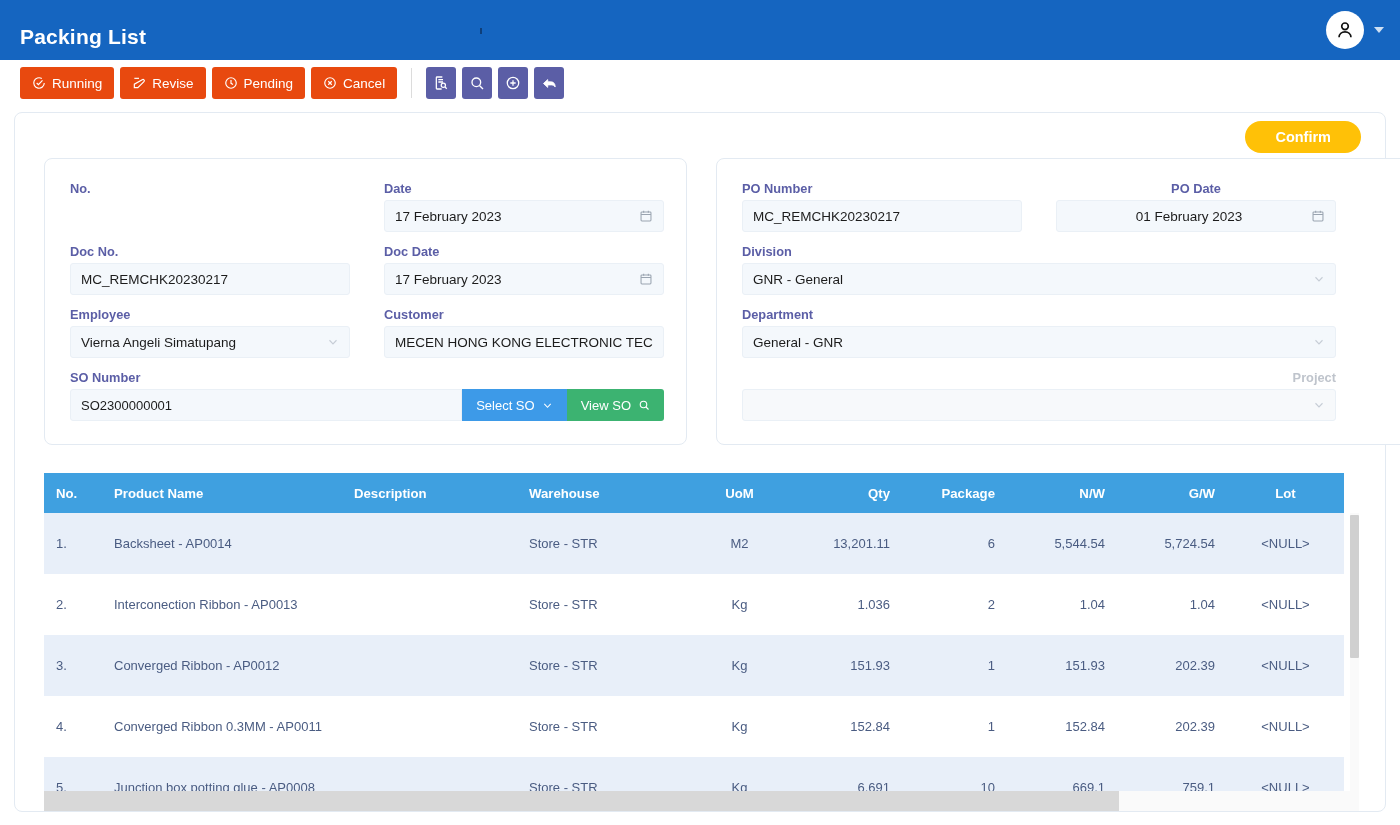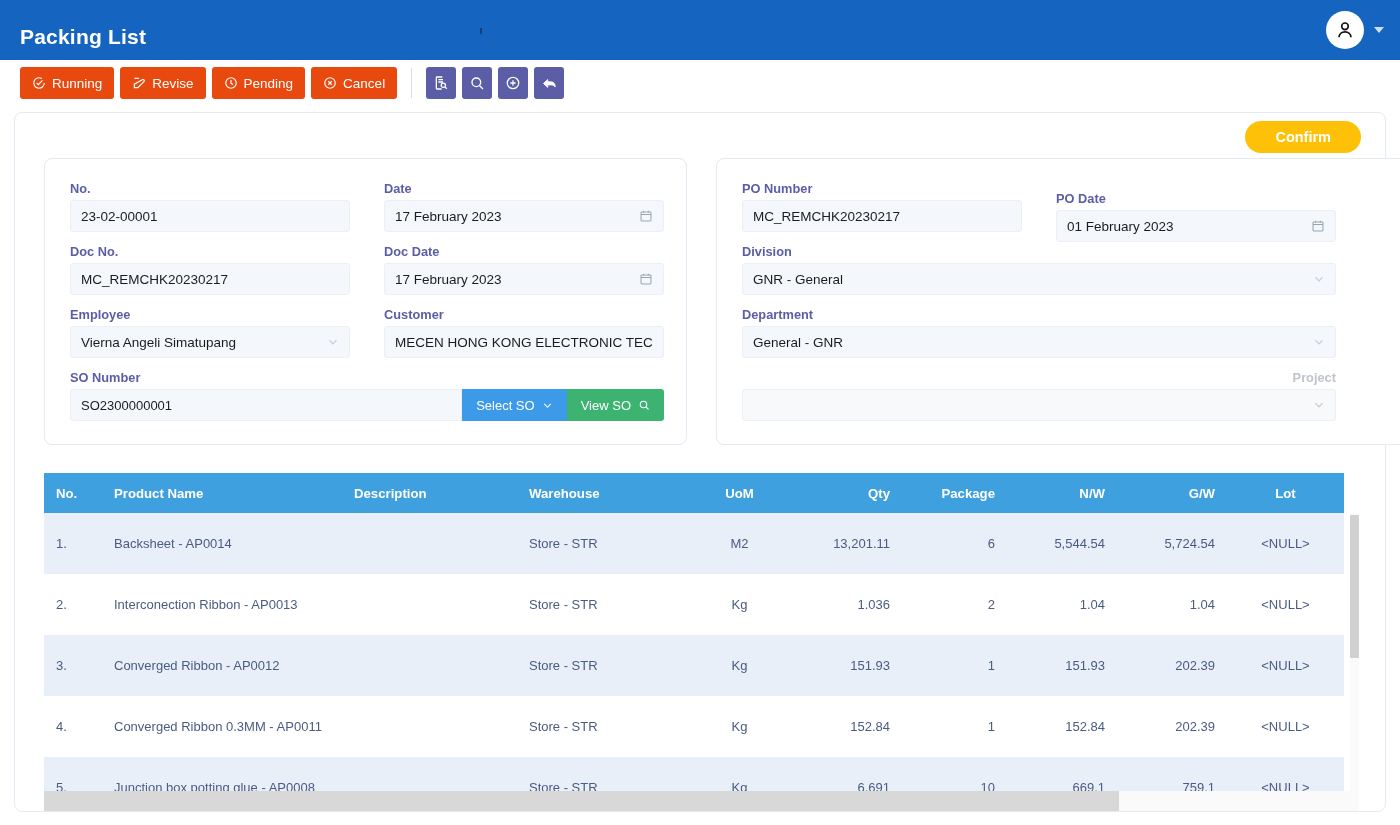--- a/index.html
+++ b/index.html
@@ -310,23 +310,20 @@
 <div class="panel">
 
   <div class="confirm-row">
     <button class="btn-confirm">Confirm</button>
   </div>
 
   <div class="card" id="card-left">
 
     <div class="fld" style="left:25px; top:22px; width:280px;">
       <span class="fld-label">No.</span>
-      <div class="fld-input">
-        <span class="fld-val">23-02-00001</span>
-      </div>
     </div>
 
     <div class="fld" style="left:339px; top:22px; width:280px;">
       <span class="fld-label">Date</span>
       <div class="fld-input">
         <span class="fld-val">17 February 2023</span>
         <span class="cal-icon">
           <svg width="14" height="14" viewBox="0 0 24 24" fill="none" stroke="currentColor" stroke-width="1.8">
             <rect x="3.5" y="5" width="17" height="15.5" rx="1.5"></rect>
             <path d="M8 3v3.5M16 3v3.5M3.5 9.5h17"></path>
@@ -399,21 +396,21 @@
 
   <div class="card" id="card-right">
 
     <div class="fld" style="left:25px; top:22px; width:280px;">
       <span class="fld-label">PO Number</span>
       <div class="fld-input">
         <span class="fld-val">MC_REMCHK20230217</span>
       </div>
     </div>
 
-    <div class="fld" style="left:339px; top:32px; width:280px;">
+    <div class="fld" style="left:339px; top:22px; width:280px;text-align:center;">
       <span class="fld-label">PO Date</span>
       <div class="fld-input">
         <span class="fld-val">01 February 2023</span>
         <span class="cal-icon">
           <svg width="14" height="14" viewBox="0 0 24 24" fill="none" stroke="currentColor" stroke-width="1.8">
             <rect x="3.5" y="5" width="17" height="15.5" rx="1.5"></rect>
             <path d="M8 3v3.5M16 3v3.5M3.5 9.5h17"></path>
           </svg>
         </span>
       </div>

